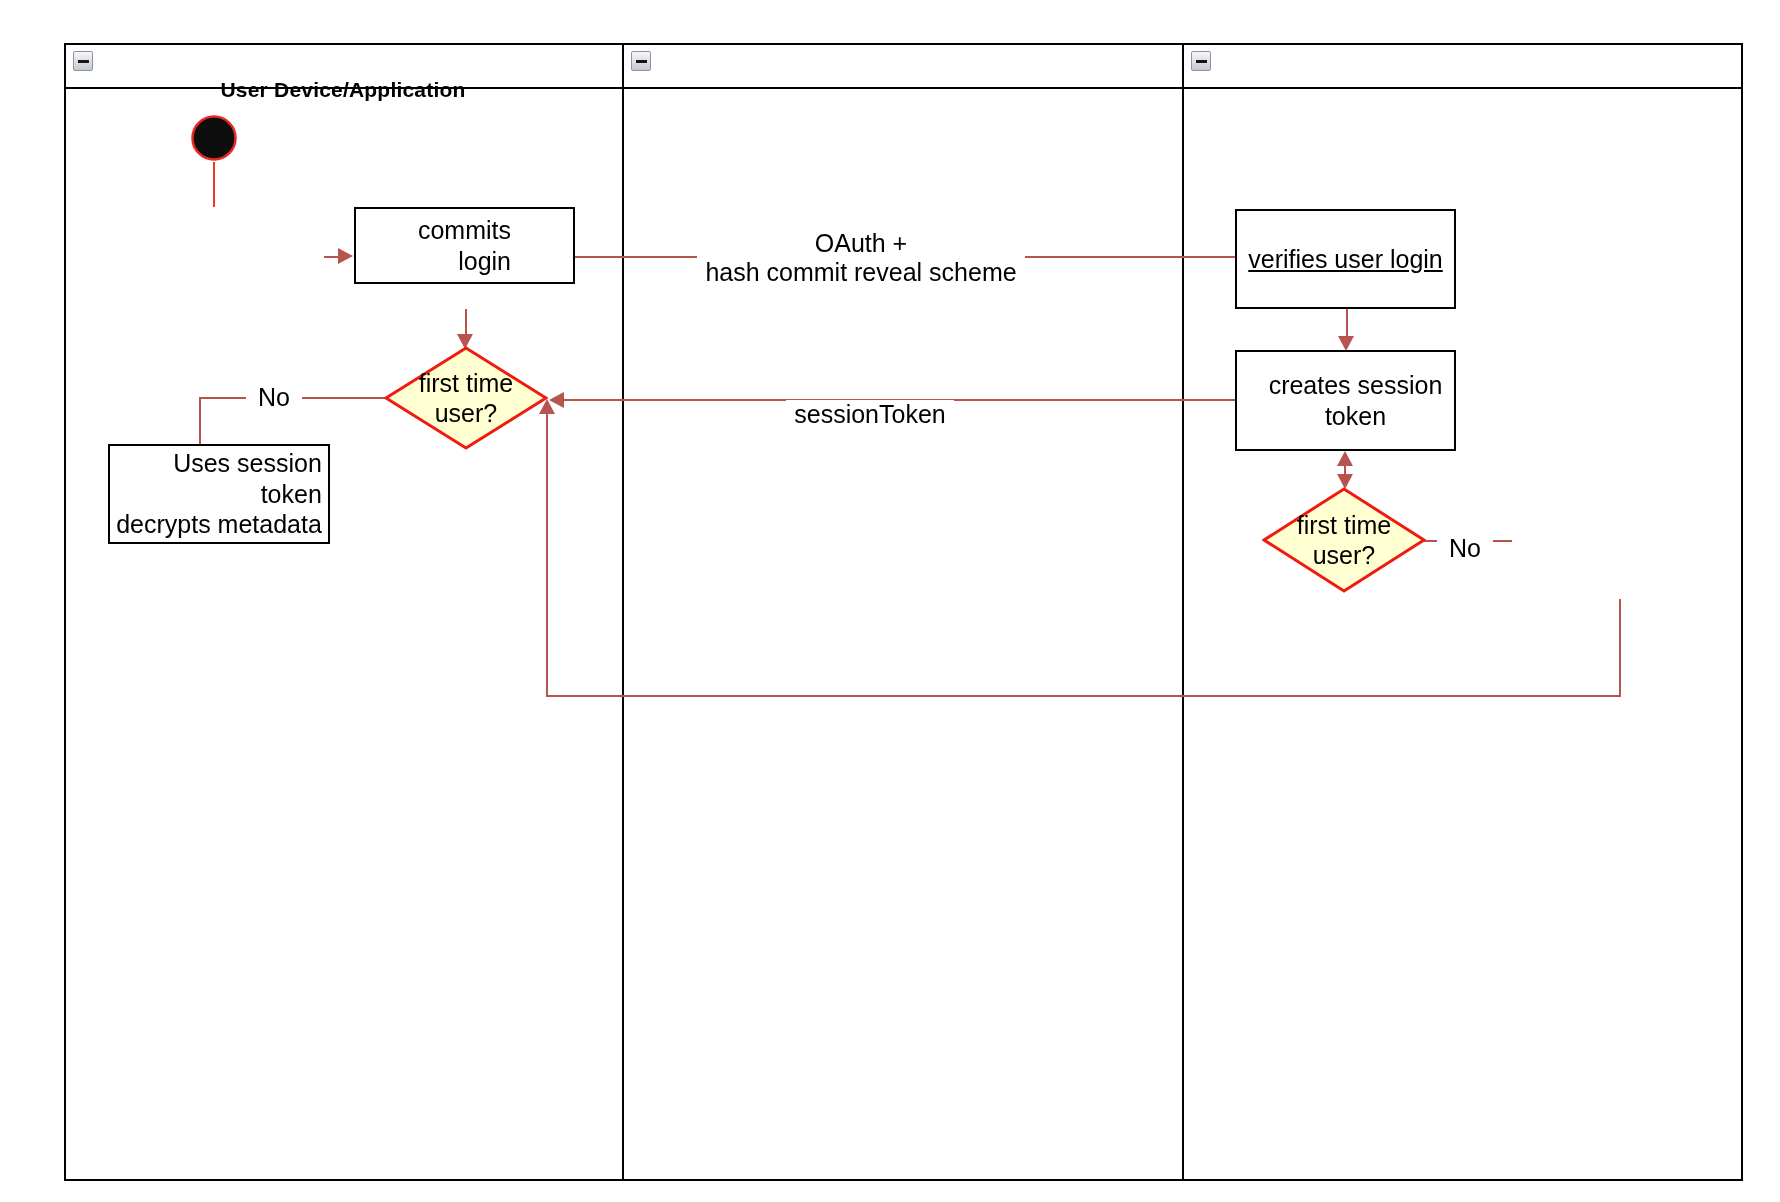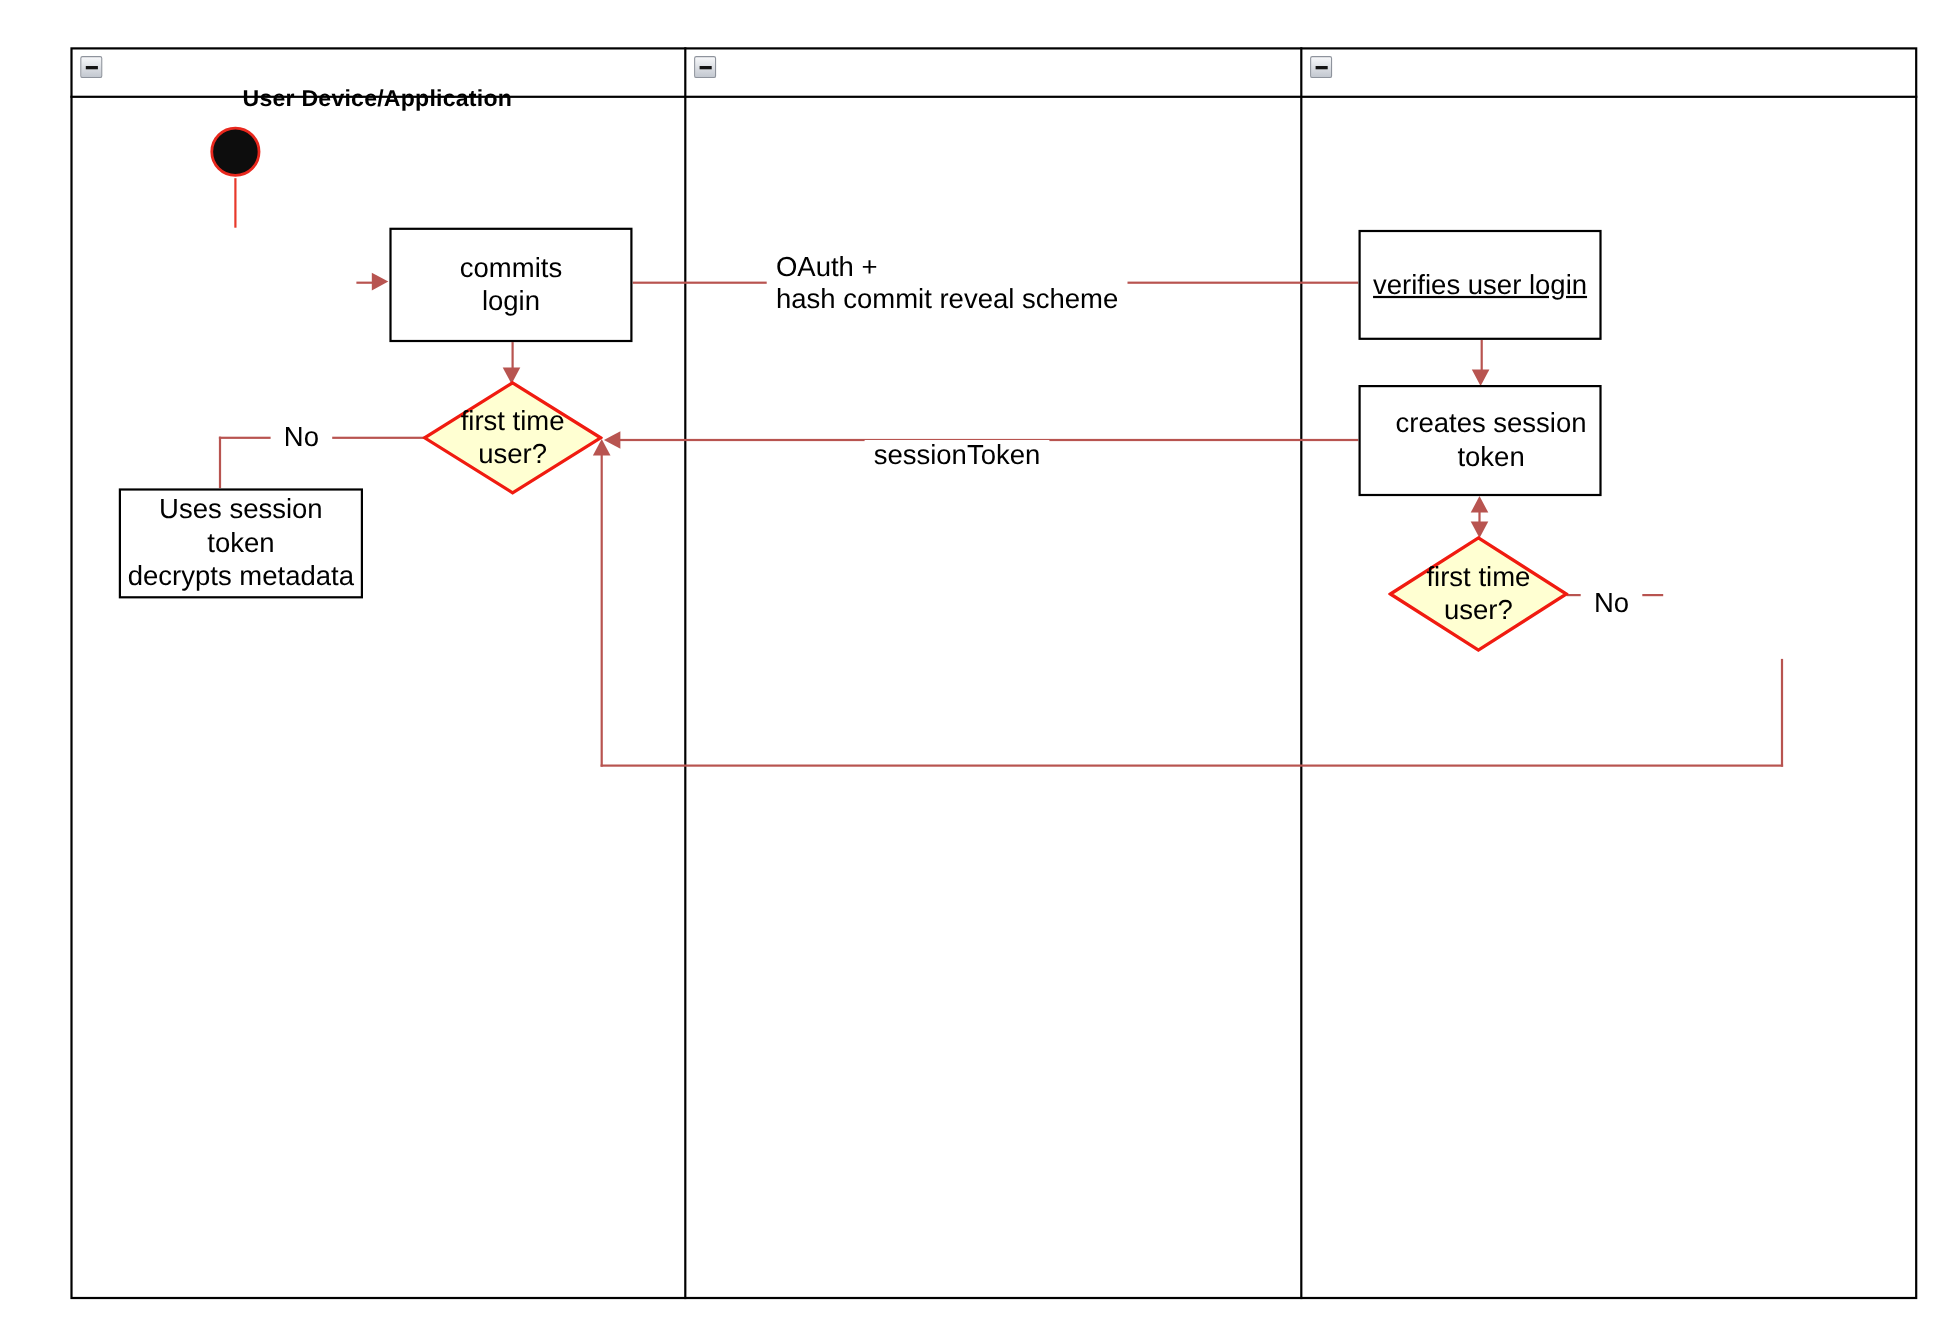--- a/index.html
+++ b/index.html
@@ -22,21 +22,21 @@
 
   
   .line{position:absolute;background:#b85450;}
   .redline{position:absolute;background:#e8392b;}
   .ah{position:absolute;width:0;height:0;border-style:solid;}
   .ah-right{border-width:8px 0 8px 15px;border-color:transparent transparent transparent #b85450;}
   .ah-left{border-width:8px 15px 8px 0;border-color:transparent #b85450 transparent transparent;}
   .ah-down{border-width:15px 8px 0 8px;border-color:#b85450 transparent transparent transparent;}
   .ah-up{border-width:0 8px 15px 8px;border-color:transparent transparent #b85450 transparent;}
 
-  .elabel{position:absolute;background:#fff;display:flex;align-items:center;justify-content:center;text-align:left;font-size:25px;line-height:1.18;white-space:pre-line;padding:0 4px;}
+  .elabel{position:absolute;background:#fff;display:flex;align-items:center;justify-content:center;text-align:center;font-size:25px;line-height:1.18;white-space:pre-line;padding:0 4px;}
 </style>
 </head>
 <body>
 
 <div class="canvas">
 
   <div class="frame"></div>
   <div class="vdiv" style="left:622px;"></div>
   <div class="vdiv" style="left:1182px;"></div>
   <div class="hline"></div>
@@ -88,23 +88,23 @@
   <div class="elabel" style="left:697px;top:228px;width:320px;height:60px;">OAuth +
 hash commit reveal scheme</div>
   <div class="elabel" style="left:786px;top:400px;width:160px;height:30px;">sessionToken</div>
   <div class="elabel" style="left:246px;top:385px;width:48px;height:26px;">No</div>
   <div class="elabel" style="left:1437px;top:536px;width:48px;height:26px;">No</div>
 
   <svg class="dshape" style="left:188px;top:112px;" width="52" height="52">
     <circle cx="26" cy="26" r="21.5" fill="#0d0d0d" stroke="#e8281e" stroke-width="2.5"></circle>
   </svg>
 
-  <div class="node" style="left:354px;top:207px;width:221px;height:104px;">commits
+  <div class="node" style="left:354px;top:207px;width:221px;height:77px;text-align:right;">commits
 login</div>
-  <div class="node" style="left:108px;top:444px;width:222px;height:100px;">Uses session
+  <div class="node" style="left:108px;top:444px;width:222px;height:100px;text-align:right;">Uses session
 token
 decrypts metadata</div>
   <div class="node" style="left:1235px;top:209px;width:221px;height:100px;text-decoration:underline;">verifies user login</div>
   <div class="node" style="left:1235px;top:350px;width:221px;height:101px;padding-left:20px;">creates session
 token</div>
 
   <svg class="dshape" style="left:384px;top:346px;" width="164" height="104" viewBox="0 0 164 104" preserveAspectRatio="none">
     <polygon points="82,2 162,52 82,102 2,52" fill="#ffffd2" stroke="#f01b10" stroke-width="3"></polygon>
   </svg>
   <div class="dlabel" style="left:384px;top:346px;width:164px;height:104px;">first time

